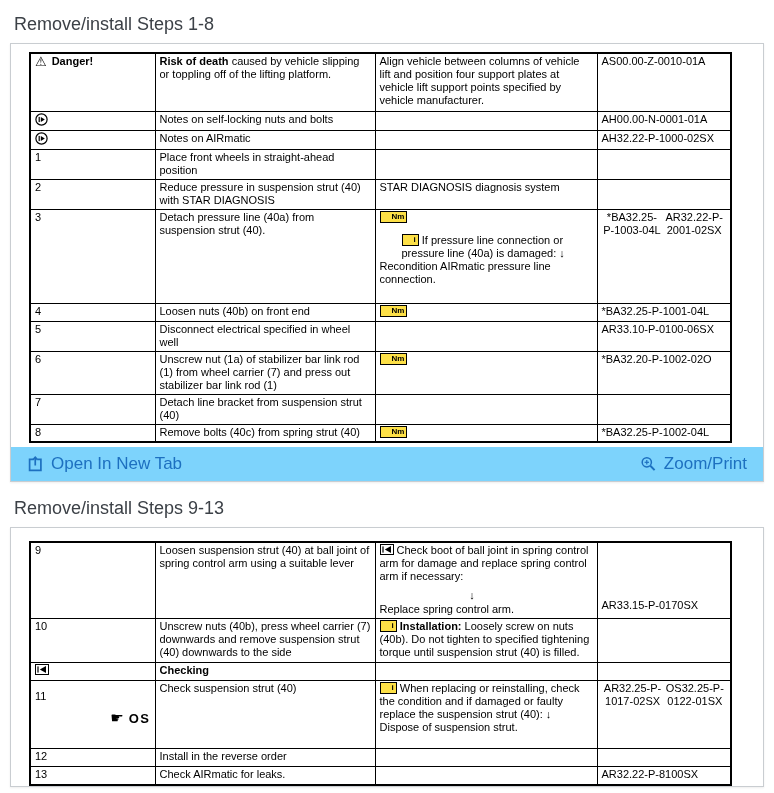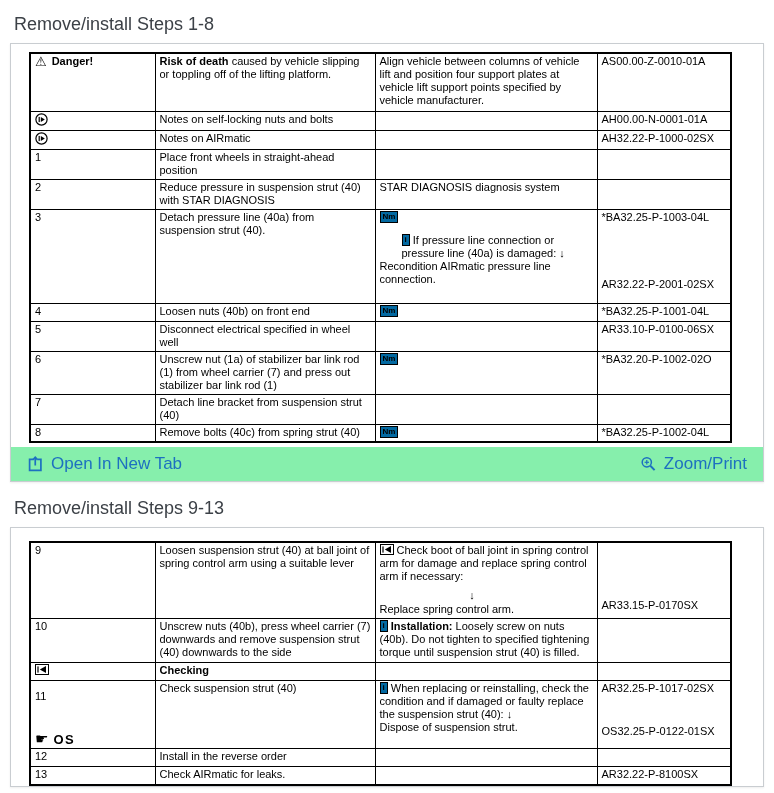--- a/index.html
+++ b/index.html
@@ -7,31 +7,31 @@
   .wrap{padding:6px 10px 0 10px;}
   .heading{font-size:18px;color:#3c4147;margin:8px 0 8px 4px;font-weight:400;}
   .panel{border:1px solid #c9cdd1;box-shadow:0 1px 2px rgba(0,0,0,.07);background:#fff;margin-bottom:16px;}
   .panel-body{padding:8px 0 0 18px;}
   .p2 .panel-body{padding-top:13px;}
   table.wis{border-collapse:collapse;border:2px solid #000;table-layout:fixed;}
   table.wis td{border:1px solid #000;vertical-align:top;font-size:11px;line-height:13px;padding:1px 4px 2px 4px;color:#000;word-wrap:break-word;}
   tr.h18{height:18px}tr.h19{height:19px}tr.h28{height:28px}tr.h42{height:42px}
   tr.h44{height:44px}tr.h56{height:58px}tr.h62{height:62px}tr.h74{height:74px}tr.h86{height:86px}
   .b{font-weight:bold;}
-  .box-icon{display:inline-block;border:1px solid #000;font-size:8px;font-weight:bold;line-height:9px;padding:0 2px 1px 2px;vertical-align:top;background:#0369a1;}
+  .box-icon{display:inline-block;border:1px solid #000;font-size:8px;font-weight:bold;line-height:9px;padding:0 2px 1px 11px;vertical-align:top;background:#fde047;}
   .warn{font-size:13px;line-height:13px;}
   .hand{font-size:15px;line-height:14px;}
   .os{font-weight:bold;font-size:13px;letter-spacing:1.5px;}
   .row-ic{display:flex;align-items:center;gap:5px;}
   .ic-gap{display:inline-flex;gap:4px;}
-  .vspread{display:flex;flex-direction:column;justify-content:space-between;}
+  .vspread{display:flex;flex-direction:row;justify-content:space-between;text-align:center;}
   .vend{display:flex;flex-direction:column;justify-content:flex-end;}
   .arrow-center{text-align:center;margin:6px 28px 1px 0;}
   .mt10{margin-top:10px;margin-left:22px;}
-  .panel-footer{height:34px;background:#86efac;margin-top:4px;display:flex;align-items:center;justify-content:space-between;padding:0 16px;}
+  .panel-footer{height:34px;background:#7dd3fc;margin-top:4px;display:flex;align-items:center;justify-content:space-between;padding:0 16px;}
   .flink{display:flex;align-items:center;gap:7px;color:#1d70c0;font-size:17px;text-decoration:none;cursor:pointer;}
   .flink svg{flex:0 0 auto;}
   svg.glyph{vertical-align:-1px;}
 </style>
 </head>
 <body>
 
 <div class="wrap">
 
   <div class="heading">Remove/install Steps 1-8</div>

